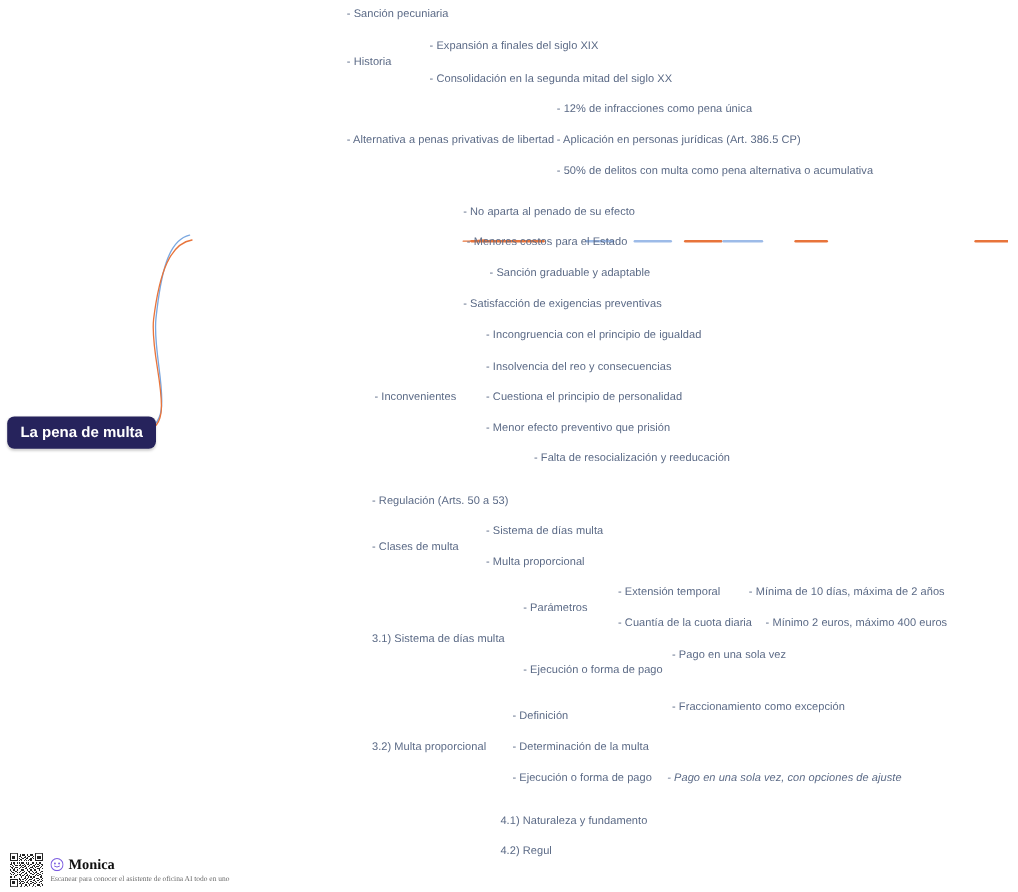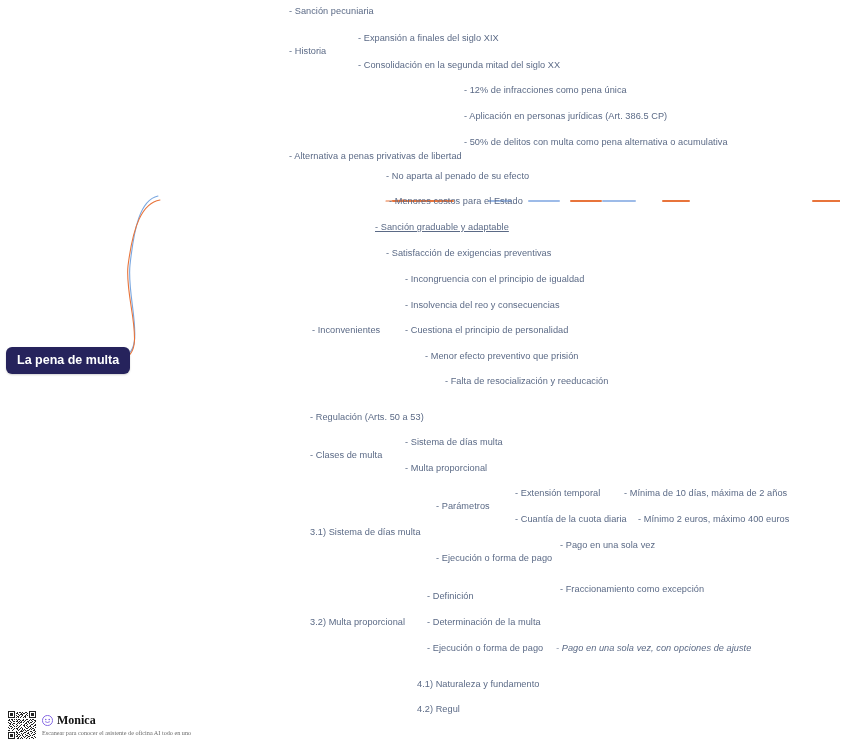--- a/index.html
+++ b/index.html
@@ -143,43 +143,43 @@
   <div class="leaf" style="left:289px; top:5px;">- Sanción pecuniaria</div>
 
   <div class="leaf" style="left:358px; top:32px;">- Expansión a finales del siglo XIX</div>
 
   <div class="leaf" style="left:289px; top:45px;">- Historia</div>
 
   <div class="leaf" style="left:358px; top:59px;">- Consolidación en la segunda mitad del siglo XX</div>
 
   <div class="leaf" style="left:464px; top:84px;">- 12% de infracciones como pena única</div>
 
-  <div class="leaf" style="left:289px; top:110px;margin-top:40px;">- Alternativa a penas privativas de libertad</div>
+  <div class="leaf" style="left:289px; top:110px;">- Alternativa a penas privativas de libertad</div>
 
   <div class="leaf" style="left:464px; top:110px;">- Aplicación en personas jurídicas (Art. 386.5 CP)</div>
 
   <div class="leaf" style="left:464px; top:136px;">- 50% de delitos con multa como pena alternativa o acumulativa</div>
 
   <div class="leaf" style="left:386px; top:170px;">- No aparta al penado de su efecto</div>
 
   <div class="leaf strike-through" style="left:389px; top:195px;">- Menores costos para el Estado</div>
 
-  <div class="leaf" style="left:375px; top:221px;text-decoration:underline;">- Sanción graduable y adaptable</div>
+  <div class="leaf" style="left:408px; top:221px;">- Sanción graduable y adaptable</div>
 
   <div class="leaf" style="left:386px; top:247px;">- Satisfacción de exigencias preventivas</div>
 
   <div class="leaf" style="left:405px; top:273px;">- Incongruencia con el principio de igualdad</div>
 
   <div class="leaf" style="left:405px; top:299px;">- Insolvencia del reo y consecuencias</div>
 
   <div class="leaf" style="left:312px; top:324px;">- Inconvenientes</div>
 
   <div class="leaf" style="left:405px; top:324px;">- Cuestiona el principio de personalidad</div>
 
-  <div class="leaf" style="left:425px; top:350px;">- Menor efecto preventivo que prisión</div>
+  <div class="leaf" style="left:405px; top:350px;">- Menor efecto preventivo que prisión</div>
 
   <div class="leaf" style="left:405px; top:375px;margin-left:40px;">- Falta de resocialización y reeducación</div>
 
   <div class="leaf" style="left:310px; top:411px;">- Regulación (Arts. 50 a 53)</div>
 
   <div class="leaf" style="left:405px; top:436px;">- Sistema de días multa</div>
 
   <div class="leaf" style="left:310px; top:449px;">- Clases de multa</div>
 
   <div class="leaf" style="left:405px; top:462px;">- Multa proporcional</div>

